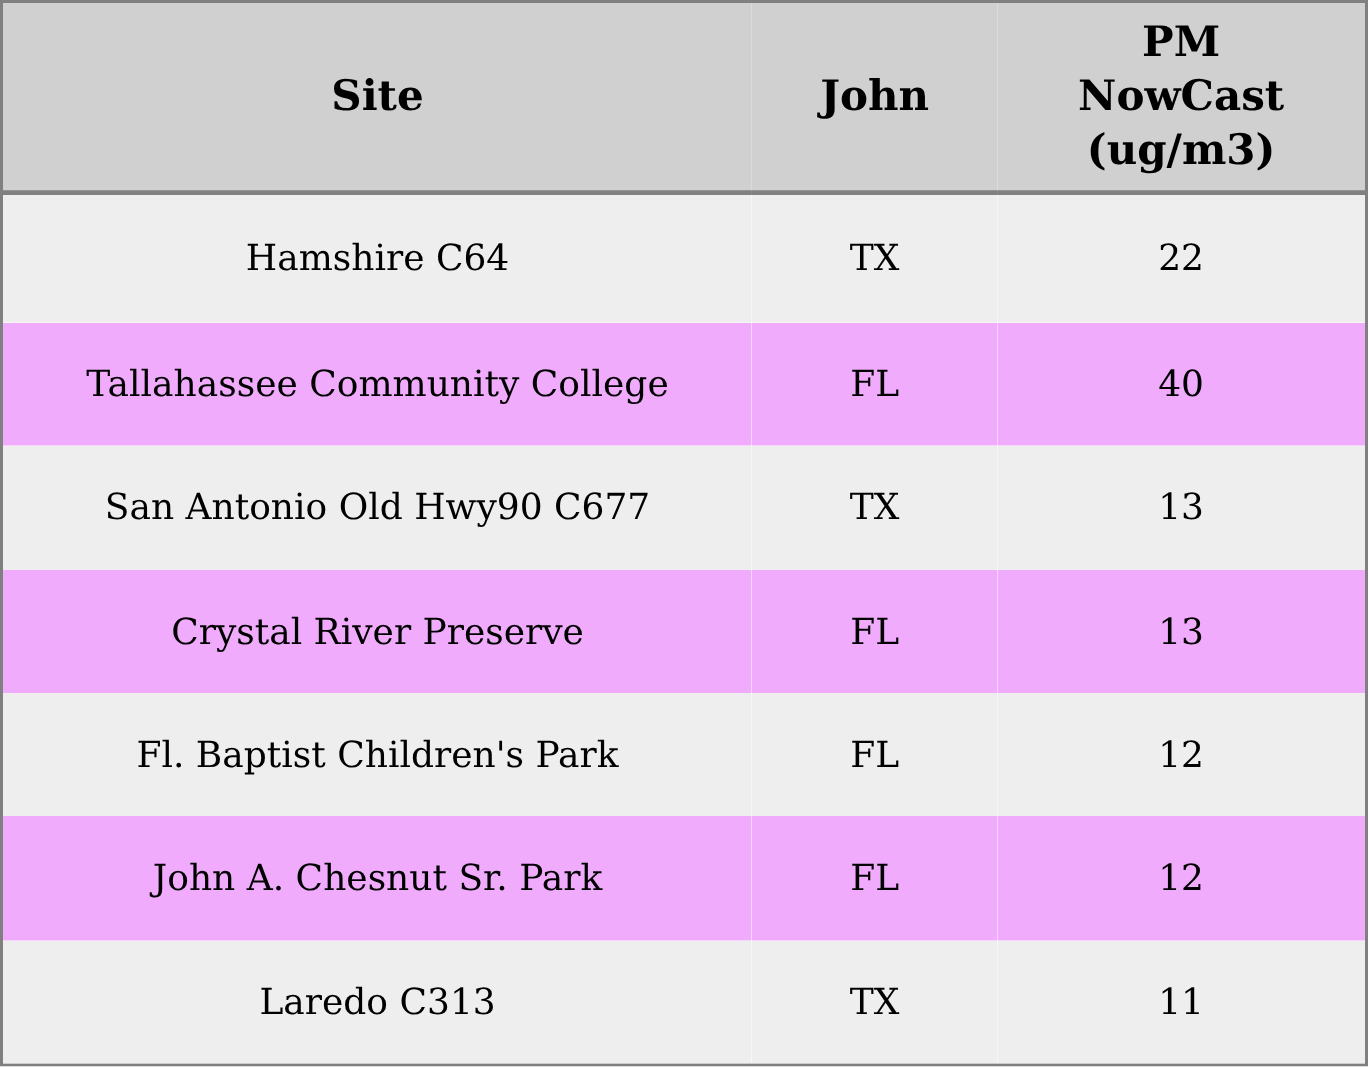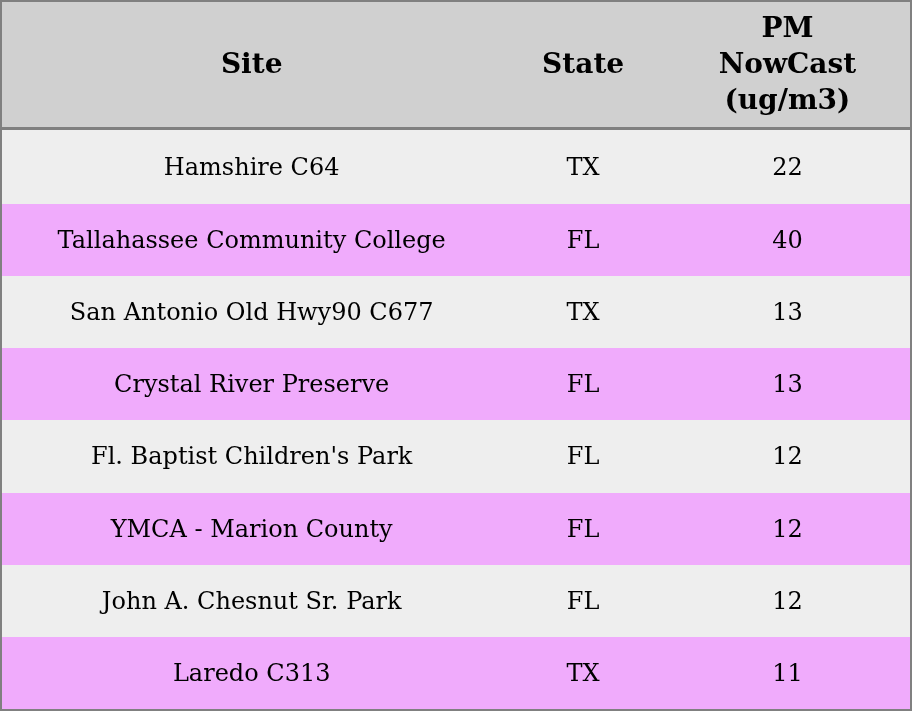--- a/index.html
+++ b/index.html
@@ -57,21 +57,21 @@
 <div class="table-wrap">
   <table>
     <colgroup>
       <col class="c-site">
       <col class="c-state">
       <col class="c-pm">
     </colgroup>
     <thead>
       <tr>
         <th>Site</th>
-        <th>State</th>
+        <th>John</th>
         <th>PM
 NowCast
 (ug/m3)</th>
       </tr>
     </thead>
     <tbody>
         <tr>
     <td>Hamshire C64</td>
     <td>TX</td>
     <td>22</td>
@@ -90,25 +90,20 @@
     <td>Crystal River Preserve</td>
     <td>FL</td>
     <td>13</td>
   </tr>
         <tr>
     <td>Fl. Baptist Children's Park</td>
     <td>FL</td>
     <td>12</td>
   </tr>
         <tr>
-    <td>YMCA - Marion County</td>
-    <td>FL</td>
-    <td>12</td>
-  </tr>
-        <tr>
     <td>John A. Chesnut Sr. Park</td>
     <td>FL</td>
     <td>12</td>
   </tr>
         <tr>
     <td>Laredo C313</td>
     <td>TX</td>
     <td>11</td>
   </tr>
       </tbody>

